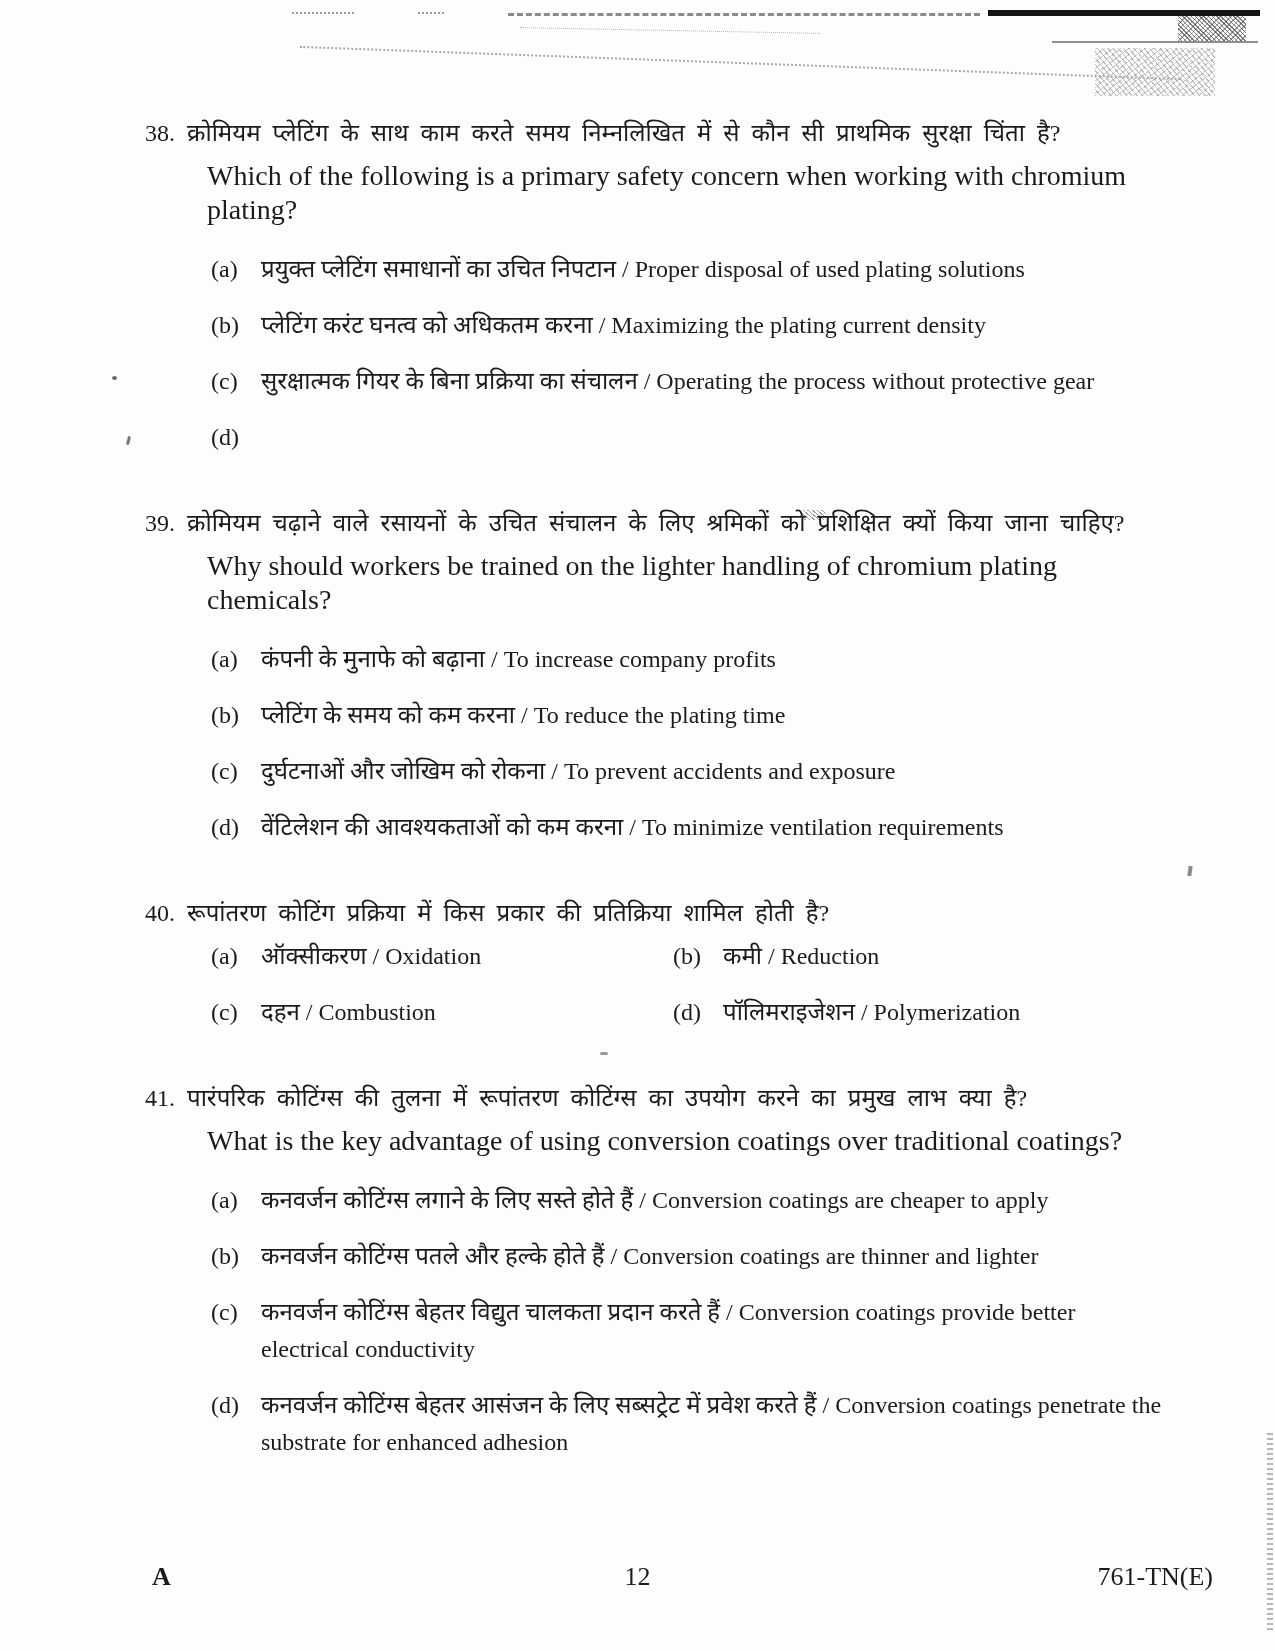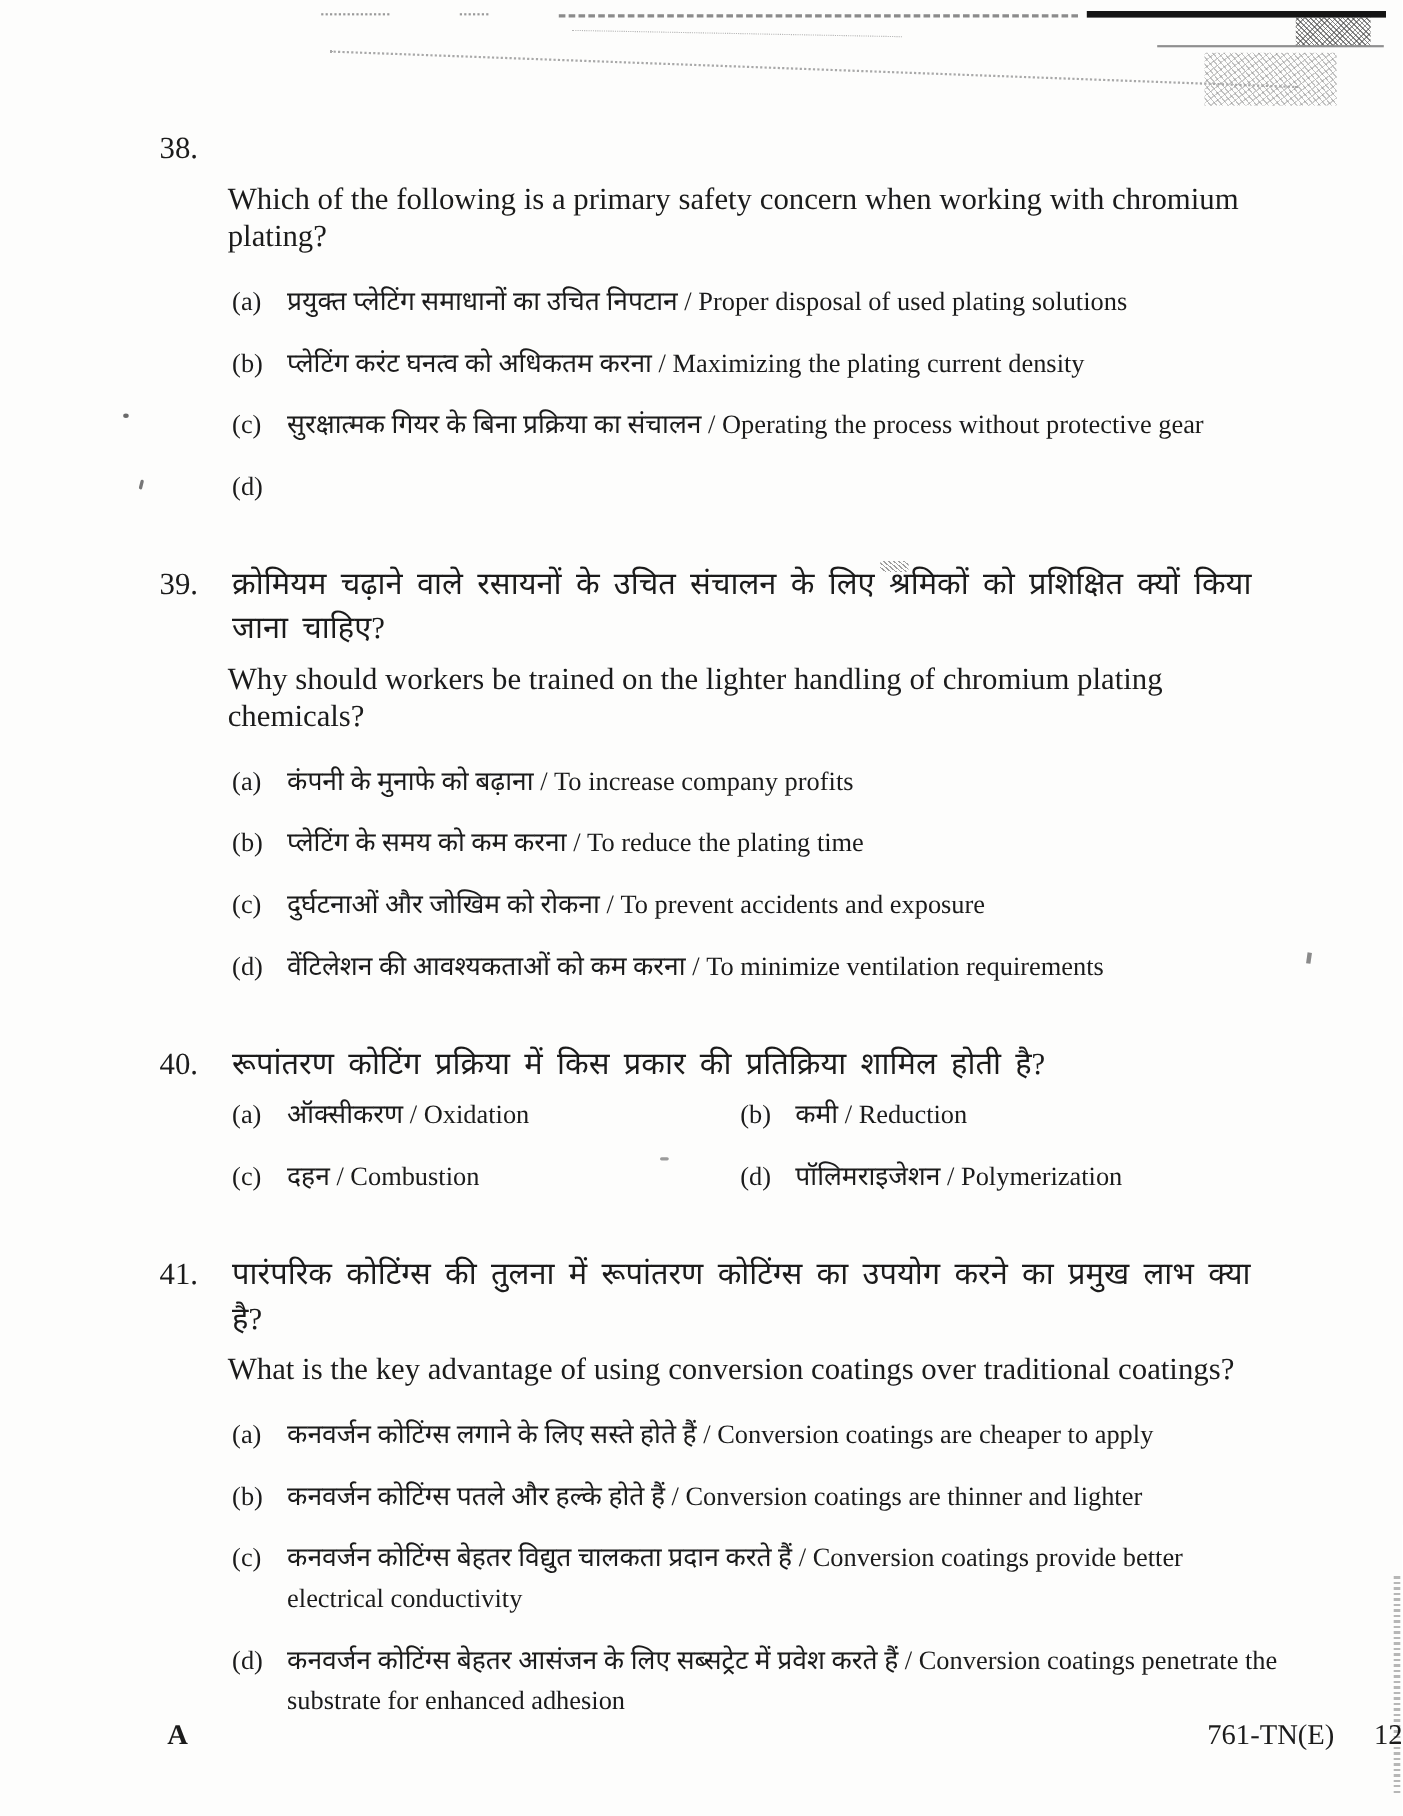--- a/index.html
+++ b/index.html
@@ -20,22 +20,22 @@
   
   .content {
     position: absolute;
     top: 116px;
     left: 145px;
     width: 1022px;
   }
   .question { margin-bottom: 50px; }
   .q-head {
     display: flex;
-    gap: 28px;
-    font-size: 28px;
+    gap: 4px;
+    font-size: 24px;
     line-height: 1.45;
     margin-bottom: 8px;
   }
   .q-num { min-width: 38px; flex-shrink: 0; }
   .q-hi  { word-spacing: 6px; }
   .q-en {
     margin-left: 62px;
     font-size: 28px;
     line-height: 34px;
     margin-bottom: 24px;
@@ -57,21 +57,21 @@
   }
   .options-grid .option { margin-bottom: 0; }
 
   
   .footer-left, .footer-center, .footer-right {
     position: absolute;
     top: 1562px;
     font-size: 26px;
   }
   .footer-left  { left: 152px; font-weight: bold; }
-  .footer-center { left: 0; right: 0; text-align: right; }
+  .footer-center { left: 0; right: 0; text-align: center; }
   .footer-right { right: 62px; font-weight: normal; }
 
   
   .artifact { position: absolute; pointer-events: none; }
   .dots-a   { top: 12px; left: 292px; width: 62px;  border-top: 2px dotted #9a9a9a; }
   .dots-b   { top: 12px; left: 418px; width: 26px;  border-top: 2px dotted #9a9a9a; }
   .dash-long{ top: 13px; left: 508px; width: 472px; border-top: 3px dashed #8b8b8b; }
   .dash-mid { top: 30px; left: 520px; width: 300px; border-top: 1px dotted #b5b5b5; transform: rotate(1.1deg); }
   .black-bar{ top: 10px; left: 988px; width: 272px; height: 6px; background: #151515; }
   .noise-patch {
@@ -122,20 +122,21 @@
   <div class="artifact speck-3"></div>
   <div class="artifact speck-4"></div>
   <div class="artifact speck-5"></div>
   <div class="artifact edge-strip"></div>
 
   <div class="content">
 
     <div class="question">
       <div class="q-head">
         <span class="q-num">38.</span>
+        <span class="q-hi">क्रोमियम प्लेटिंग के साथ काम करते समय निम्नलिखित में से कौन सी प्राथमिक सुरक्षा चिंता है?</span>
       </div>
       <div class="q-en">Which of the following is a primary safety concern when working with chromium plating?</div>
       <div class="options">
         <div class="option">
           <span class="opt-label">(a)</span>
           <span class="opt-text">प्रयुक्त प्लेटिंग समाधानों का उचित निपटान / Proper disposal of used plating solutions</span>
         </div>
         <div class="option">
           <span class="opt-label">(b)</span>
           <span class="opt-text">प्लेटिंग करंट घनत्व को अधिकतम करना / Maximizing the plating current density</span>

